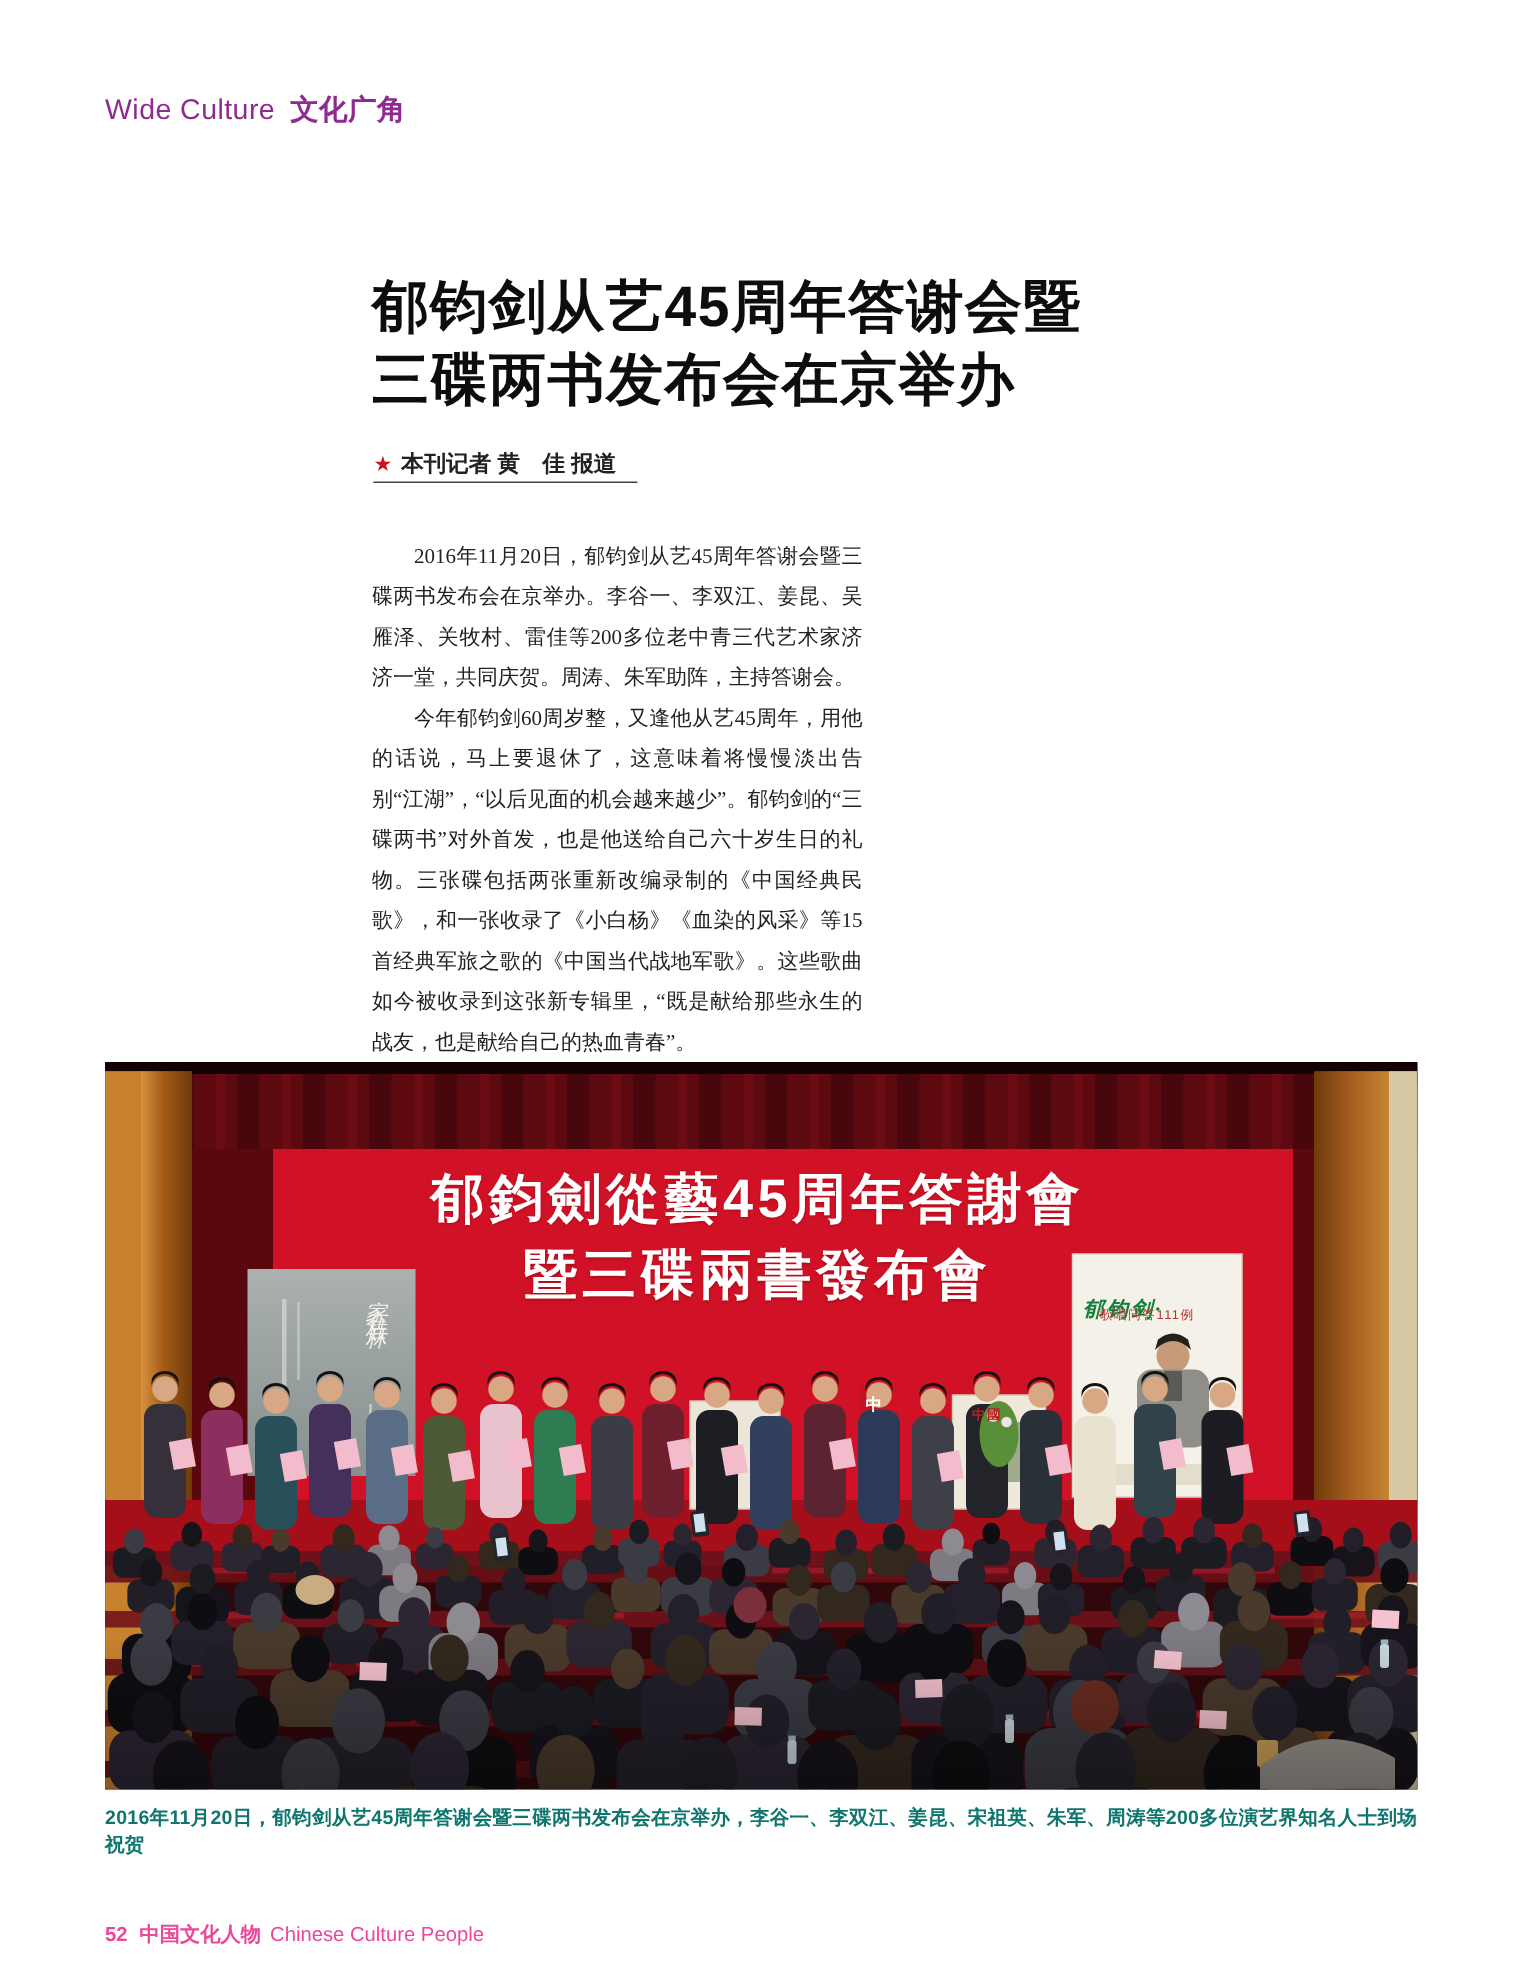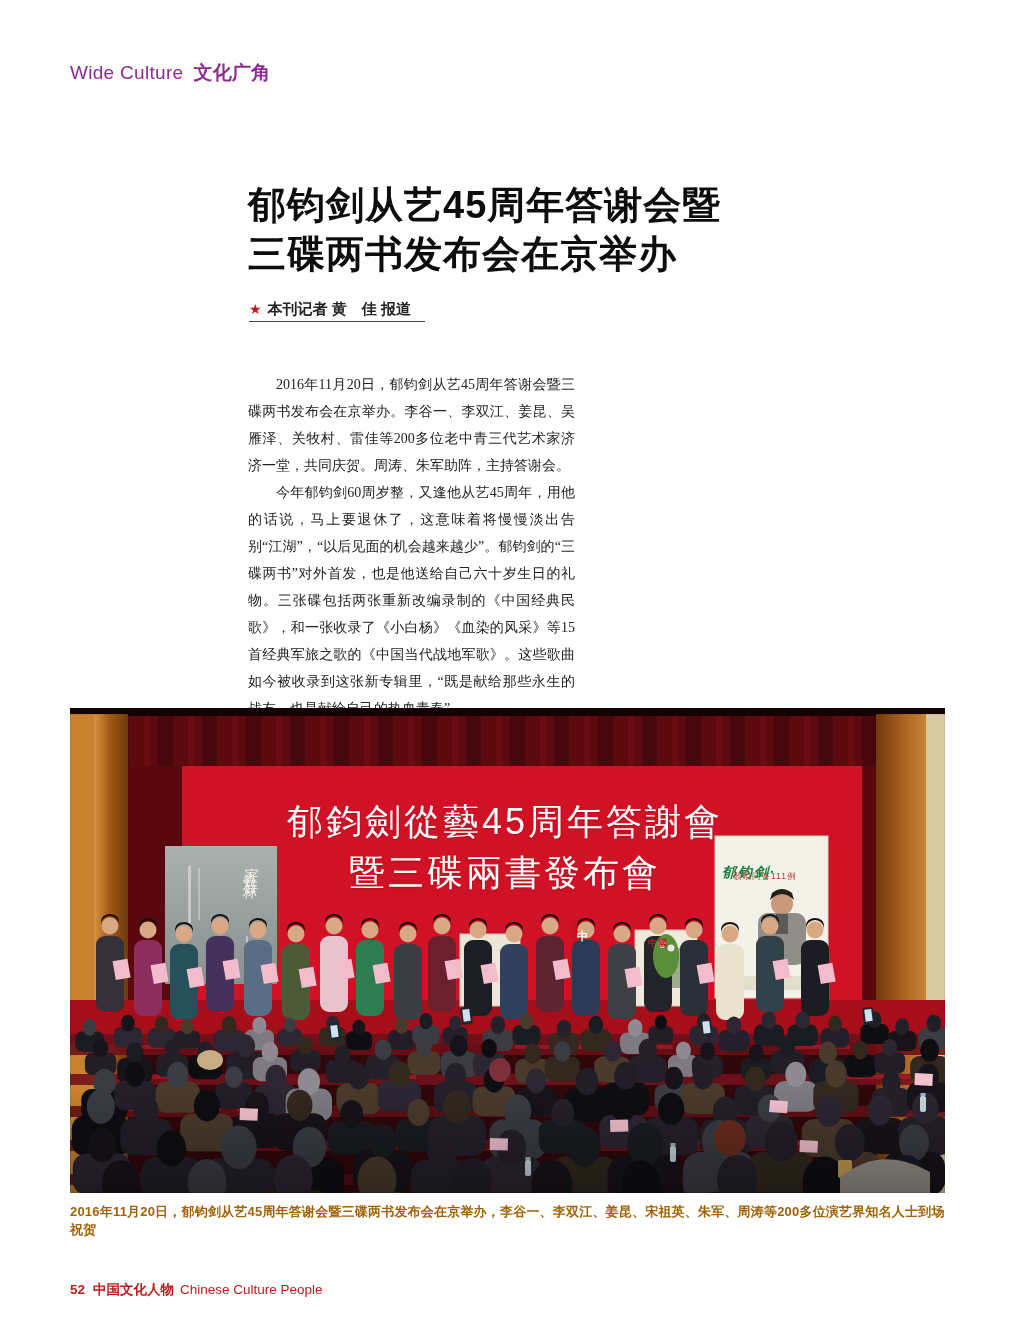--- a/index.html
+++ b/index.html
@@ -14,42 +14,42 @@
   
   .title{left:248px;top:181px;font-family:Liberation Sans, sans-serif;
          font-weight:700;font-size:38px;line-height:49px;color:#0d0d0d;letter-spacing:1px;}
 
   
   .byline{left:249px;top:300px;font-size:15px;font-weight:700;color:#222;
           border-bottom:1.5px solid #444;padding-bottom:2px;padding-right:14px;}
   .byline .star{color:#c5161d;margin-right:6px;font-size:14px;}
 
   
-  .columns{left:248px;top:358px;width:688px;display:flex;gap:33px;margin-top:13px;}
+  .columns{left:248px;top:358px;width:688px;display:flex;gap:33px;}
   .col{width:327px;font-family:"Liberation Serif","DejaVu Serif",serif;
        font-size:14px;line-height:27px;text-align:justify;color:#222;}
   .col p{margin:0;text-indent:2em;}
 
   
   .photo{left:70px;top:708px;width:875px;height:485px;overflow:hidden;background:#30070a;}
   .photo svg{position:absolute;left:0;top:0;}
-  .stage-banner{left:90px;top:88px;width:690px;text-align:center;color:#ffffff;
-    font-weight:400;font-size:36px;line-height:51px;letter-spacing:3px;
+  .stage-banner{left:90px;top:65px;width:690px;text-align:center;color:#ffffff;
+    font-weight:700;font-size:36px;line-height:51px;letter-spacing:3px;
     font-family:"Liberation Sans","DejaVu Sans",sans-serif;text-shadow:0 1px 2px rgba(120,0,10,.4);}
   .poster-left-text{left:170px;top:148px;writing-mode:vertical-rl;color:#f2f1ea;
     font-family:"Liberation Serif","DejaVu Serif",serif;font-size:14px;letter-spacing:6px;font-style:italic;}
   .book-title{left:652px;top:140px;color:#15803d;font-size:14px;font-weight:700;
     font-style:italic;font-family:"Liberation Serif","DejaVu Serif",serif;letter-spacing:2px;margin-top:16px;}
   .book-subtitle{left:663px;top:163px;color:#b5342e;font-size:8.5px;letter-spacing:1px;}
   .side-banner-char{left:507px;top:221px;color:#fff;font-size:11px;font-weight:700;}
   .board-text{left:578px;top:229px;color:#b5241f;font-size:9px;font-weight:700;letter-spacing:1px;}
 
   
-  .caption{left:70px;top:1203px;width:880px;font-size:13px;font-weight:700;color:#a16207;letter-spacing:.2px;}
-  .footer{left:70px;top:1281px;font-size:13.5px;color:#b91c1c;text-align:right;}
+  .caption{left:70px;top:1203px;width:880px;font-size:13px;font-weight:700;color:#0f766e;letter-spacing:.2px;}
+  .footer{left:70px;top:1281px;font-size:13.5px;color:#ec4899;text-align:right;}
   .footer .num{font-weight:700;margin-right:8px;}
   .footer .zh{font-weight:600;margin-right:6px;}
 </style>
 </head>
 <body>
 
 <div class="abs kicker">
   <span>Wide Culture</span><span class="zh">文化广角</span>
 </div>
 

